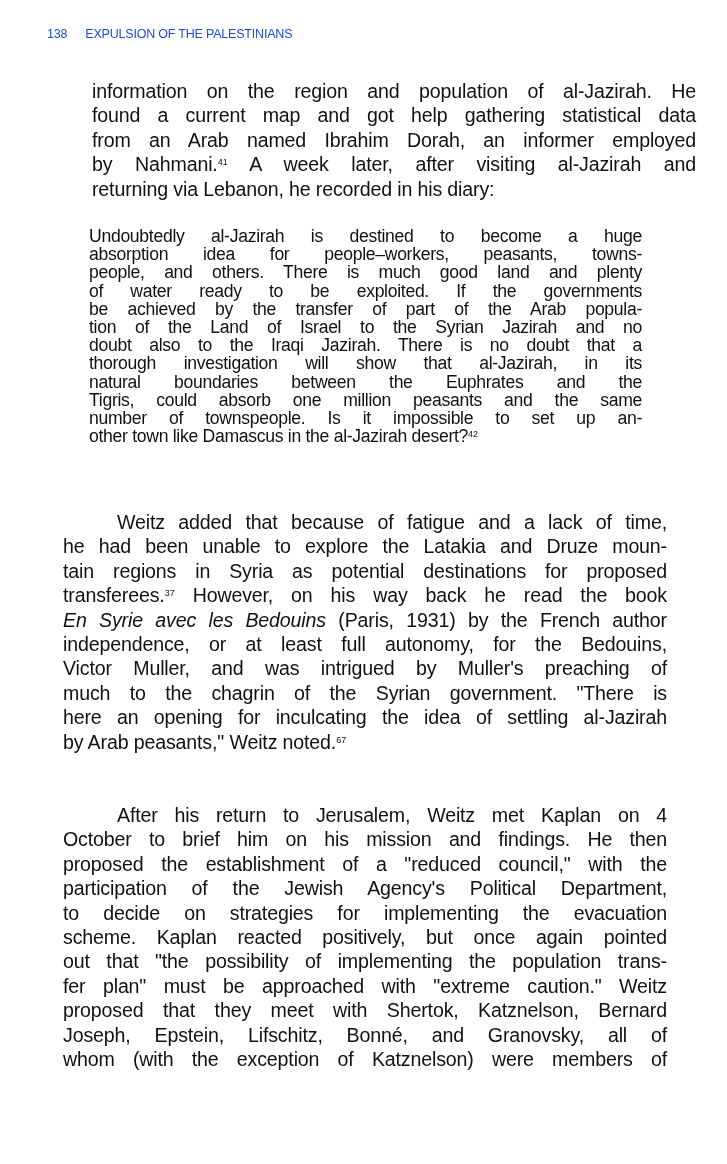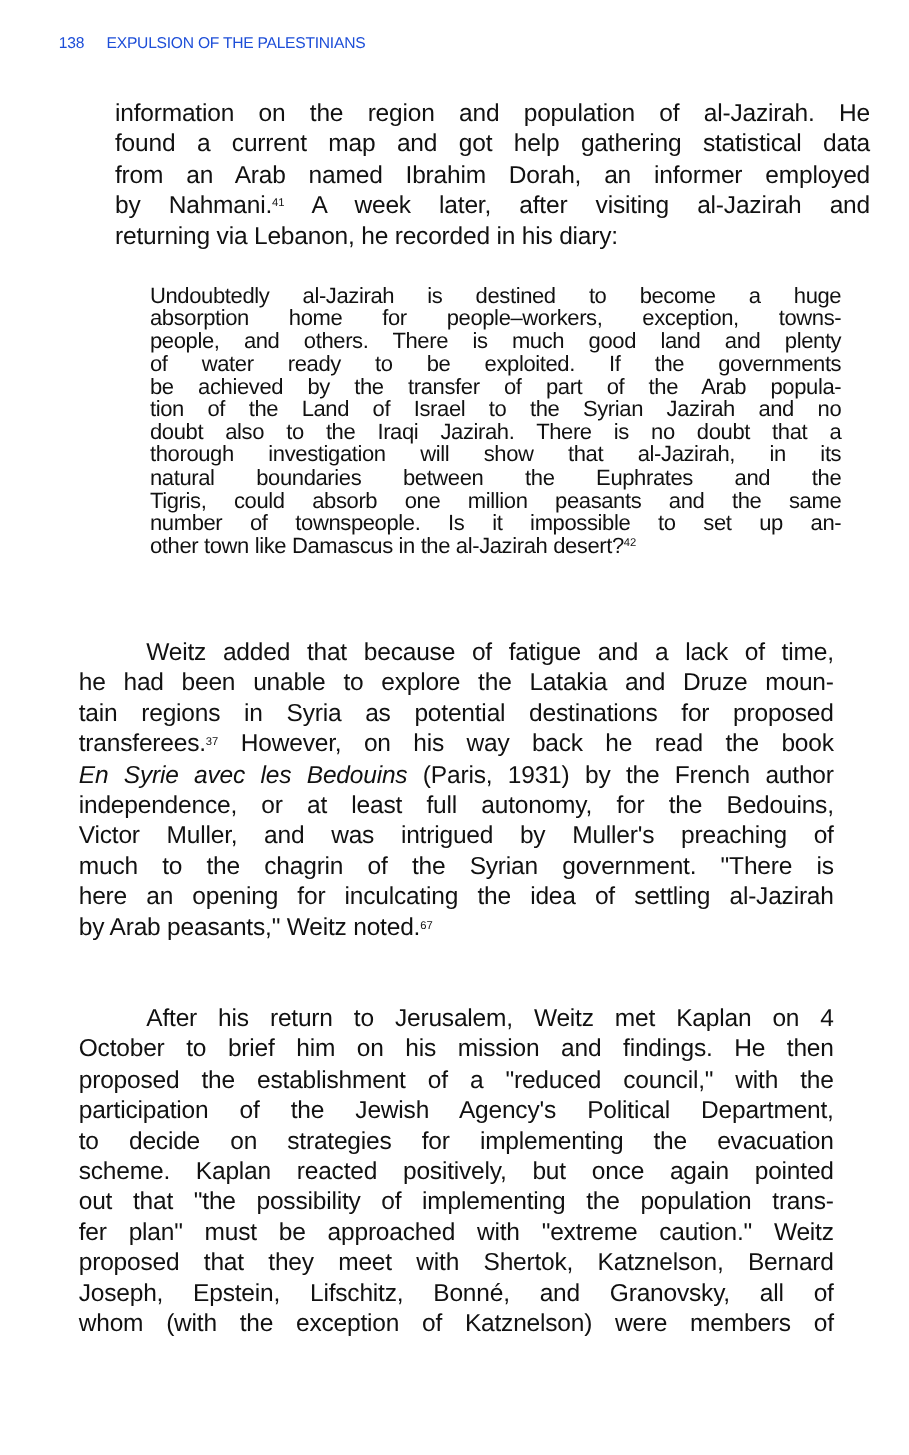--- a/index.html
+++ b/index.html
@@ -50,21 +50,20 @@
     .indent {
       padding-left: 54px;
     }
     .quote-block {
       position: absolute;
       left: 89px;
       width: 553px;
       font-size: 17.6px;
       line-height: 18.2px;
       letter-spacing: -0.3px;
-      margin-left: 31px;
     }
     .quote-block .line {
       height: 18.2px;
     }
     sup {
       font-size: 9px;
       vertical-align: top;
       position: relative;
       top: -2px;
       letter-spacing: 0;
@@ -84,21 +83,21 @@
 <div class="text-block" style="top:79px;margin-left:29px;">
   <span class="line">information on the region and population of al-Jazirah.  He</span>
   <span class="line">found a current map and got help gathering statistical data</span>
   <span class="line">from an Arab named Ibrahim Dorah, an informer employed</span>
   <span class="line"><span>by Nahmani.</span><sup>41</sup> <span>A week later, after visiting al-Jazirah and</span></span>
   <span class="line last">returning via Lebanon, he recorded in his diary:</span>
 </div>
 
 <div class="quote-block" style="top:227px;">
   <span class="line">Undoubtedly al-Jazirah is destined to become a huge</span>
-  <span class="line">absorption home for people–workers, exception, towns-</span>
+  <span class="line">absorption idea for people–workers, peasants, towns-</span>
   <span class="line">people, and others. There is much good land and plenty</span>
   <span class="line">of water ready to be exploited.  If the governments</span>
   <span class="line">be achieved by the transfer of part of the Arab popula-</span>
   <span class="line">tion of the Land of Israel to the Syrian Jazirah and no</span>
   <span class="line">doubt also to the Iraqi Jazirah.  There is no doubt that a</span>
   <span class="line">thorough investigation will show that al-Jazirah, in its</span>
   <span class="line">natural boundaries between the Euphrates and the</span>
   <span class="line">Tigris, could absorb one million peasants and the same</span>
   <span class="line">number of townspeople. Is it impossible to set up an-</span>
   <span class="line last"><span>other town like Damascus in the al-Jazirah desert?</span><sup>42</sup></span>

